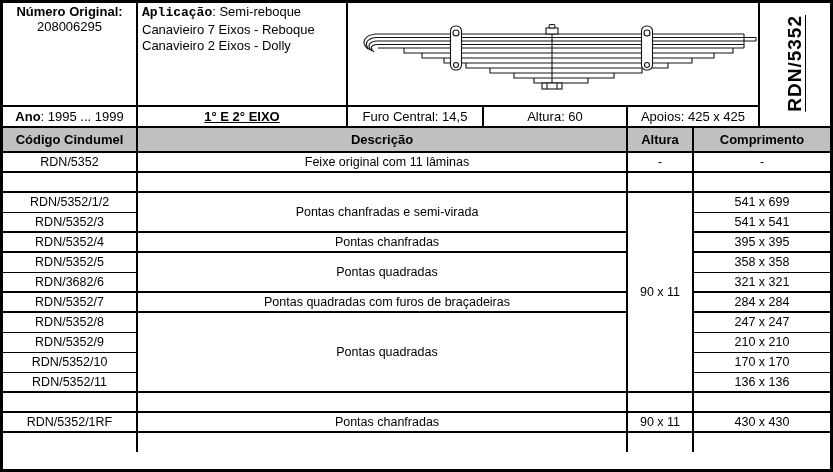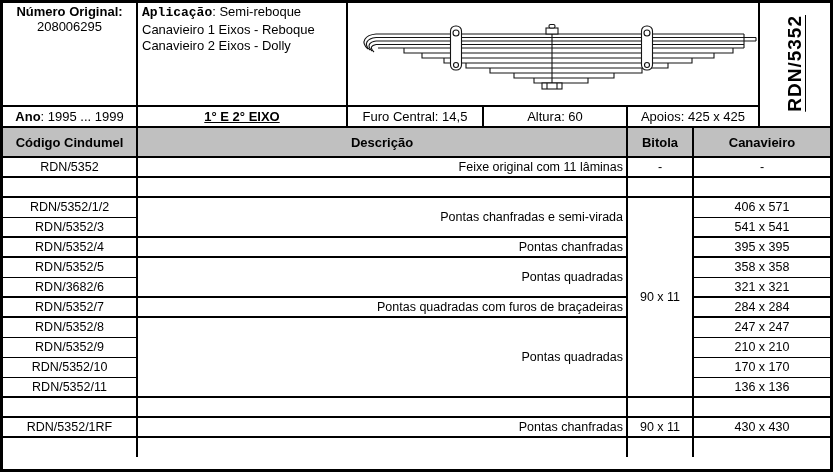--- a/index.html
+++ b/index.html
@@ -25,29 +25,29 @@
     display:inline-block; writing-mode:vertical-rl; transform:rotate(180deg);
     font-size:19px; font-weight:bold; text-decoration:underline; letter-spacing:1px;
   }
   .eixo { font-weight:bold; text-decoration:underline; }
   .boldlbl { font-weight:bold; }
 
   .hr2 { height:2px; background:#000; }
 
   
   .main th {
-    height:29px; background:#c0c0c0; font-size:13px; font-weight:bold;
+    height:24px; background:#c0c0c0; font-size:13px; font-weight:bold;
     border:2px solid #000; text-align:center; vertical-align:middle;
   }
   .main td {
     height:20px; font-size:12.5px; background:#fff; vertical-align:middle;
     border:2px solid #000; border-top-width:1px; border-bottom-width:1px;
     text-align:center; padding:0 3px;
   }
-  .main td.desc { text-align:right; padding-left:13px; white-space:normal; }
+  .main td.desc { text-align:center; padding-left:13px; white-space:normal; }
   .main tr.bt2 td { border-top-width:2px; }
 
   svg .ln { stroke:#141414; stroke-width:1.1; fill:none; }
   svg .wh { stroke:#141414; stroke-width:1.1; fill:#fff; }
 </style>
 </head>
 <body>
 
 <div class="sheet">
 
@@ -61,21 +61,21 @@
         <col style="width:71px">
     </colgroup>
     <tbody>
         <tr>
       <td class="tall cell-num">
         <div class="lbl">Número Original:</div>
         <div>208006295</div>
       </td>
       <td class="tall cell-apl">
         <span class="lbl">Aplicação</span><span>: Semi-reboque</span><br>
-        <span>Canavieiro 1 Eixos - Reboque</span><br>
+        <span>Canavieiro 7 Eixos - Reboque</span><br>
         <span>Canavieiro 2 Eixos - Dolly</span>
       </td>
       <td class="tall cell-draw" colspan="3">
         <svg width="410" height="97" viewBox="0 0 410 97">
 
           <path class="ln" d="M24,30 H392"></path>
           <path class="ln" d="M24,33.5 H404"></path>
           <path class="ln" d="M24,37 H404"></path>
           <path class="ln" d="M24,40.5 H392"></path>
           <path class="ln" d="M26,44 H392"></path>
@@ -133,42 +133,42 @@
     <colgroup>
       <col style="width:134px">
         <col style="width:490px">
         <col style="width:66px">
         <col style="width:137px">
     </colgroup>
     <thead>
       <tr>
         <th>Código Cindumel</th>
         <th>Descrição</th>
-        <th>Bitola</th>
-        <th>Canavieiro</th>
+        <th>Altura</th>
+        <th>Comprimento</th>
       </tr>
     </thead>
     <tbody>
       <tr>
         <td>RDN/5352</td>
         <td class="desc">Feixe original com 11 lâminas</td>
         <td>-</td>
         <td>-</td>
       </tr>
       <tr class="bt2">
         <td></td>
         <td class="desc"></td>
         <td></td>
         <td></td>
       </tr>
       <tr class="bt2">
         <td>RDN/5352/1/2</td>
         <td class="desc" rowspan="2">Pontas chanfradas e semi-virada</td>
         <td rowspan="10">90 x 11</td>
-        <td>406 x 571</td>
+        <td>541 x 699</td>
       </tr>
       <tr>
         <td>RDN/5352/3</td>
         <td>541 x 541</td>
       </tr>
       <tr class="bt2">
         <td>RDN/5352/4</td>
         <td class="desc">Pontas chanfradas</td>
         <td>395 x 395</td>
       </tr>

